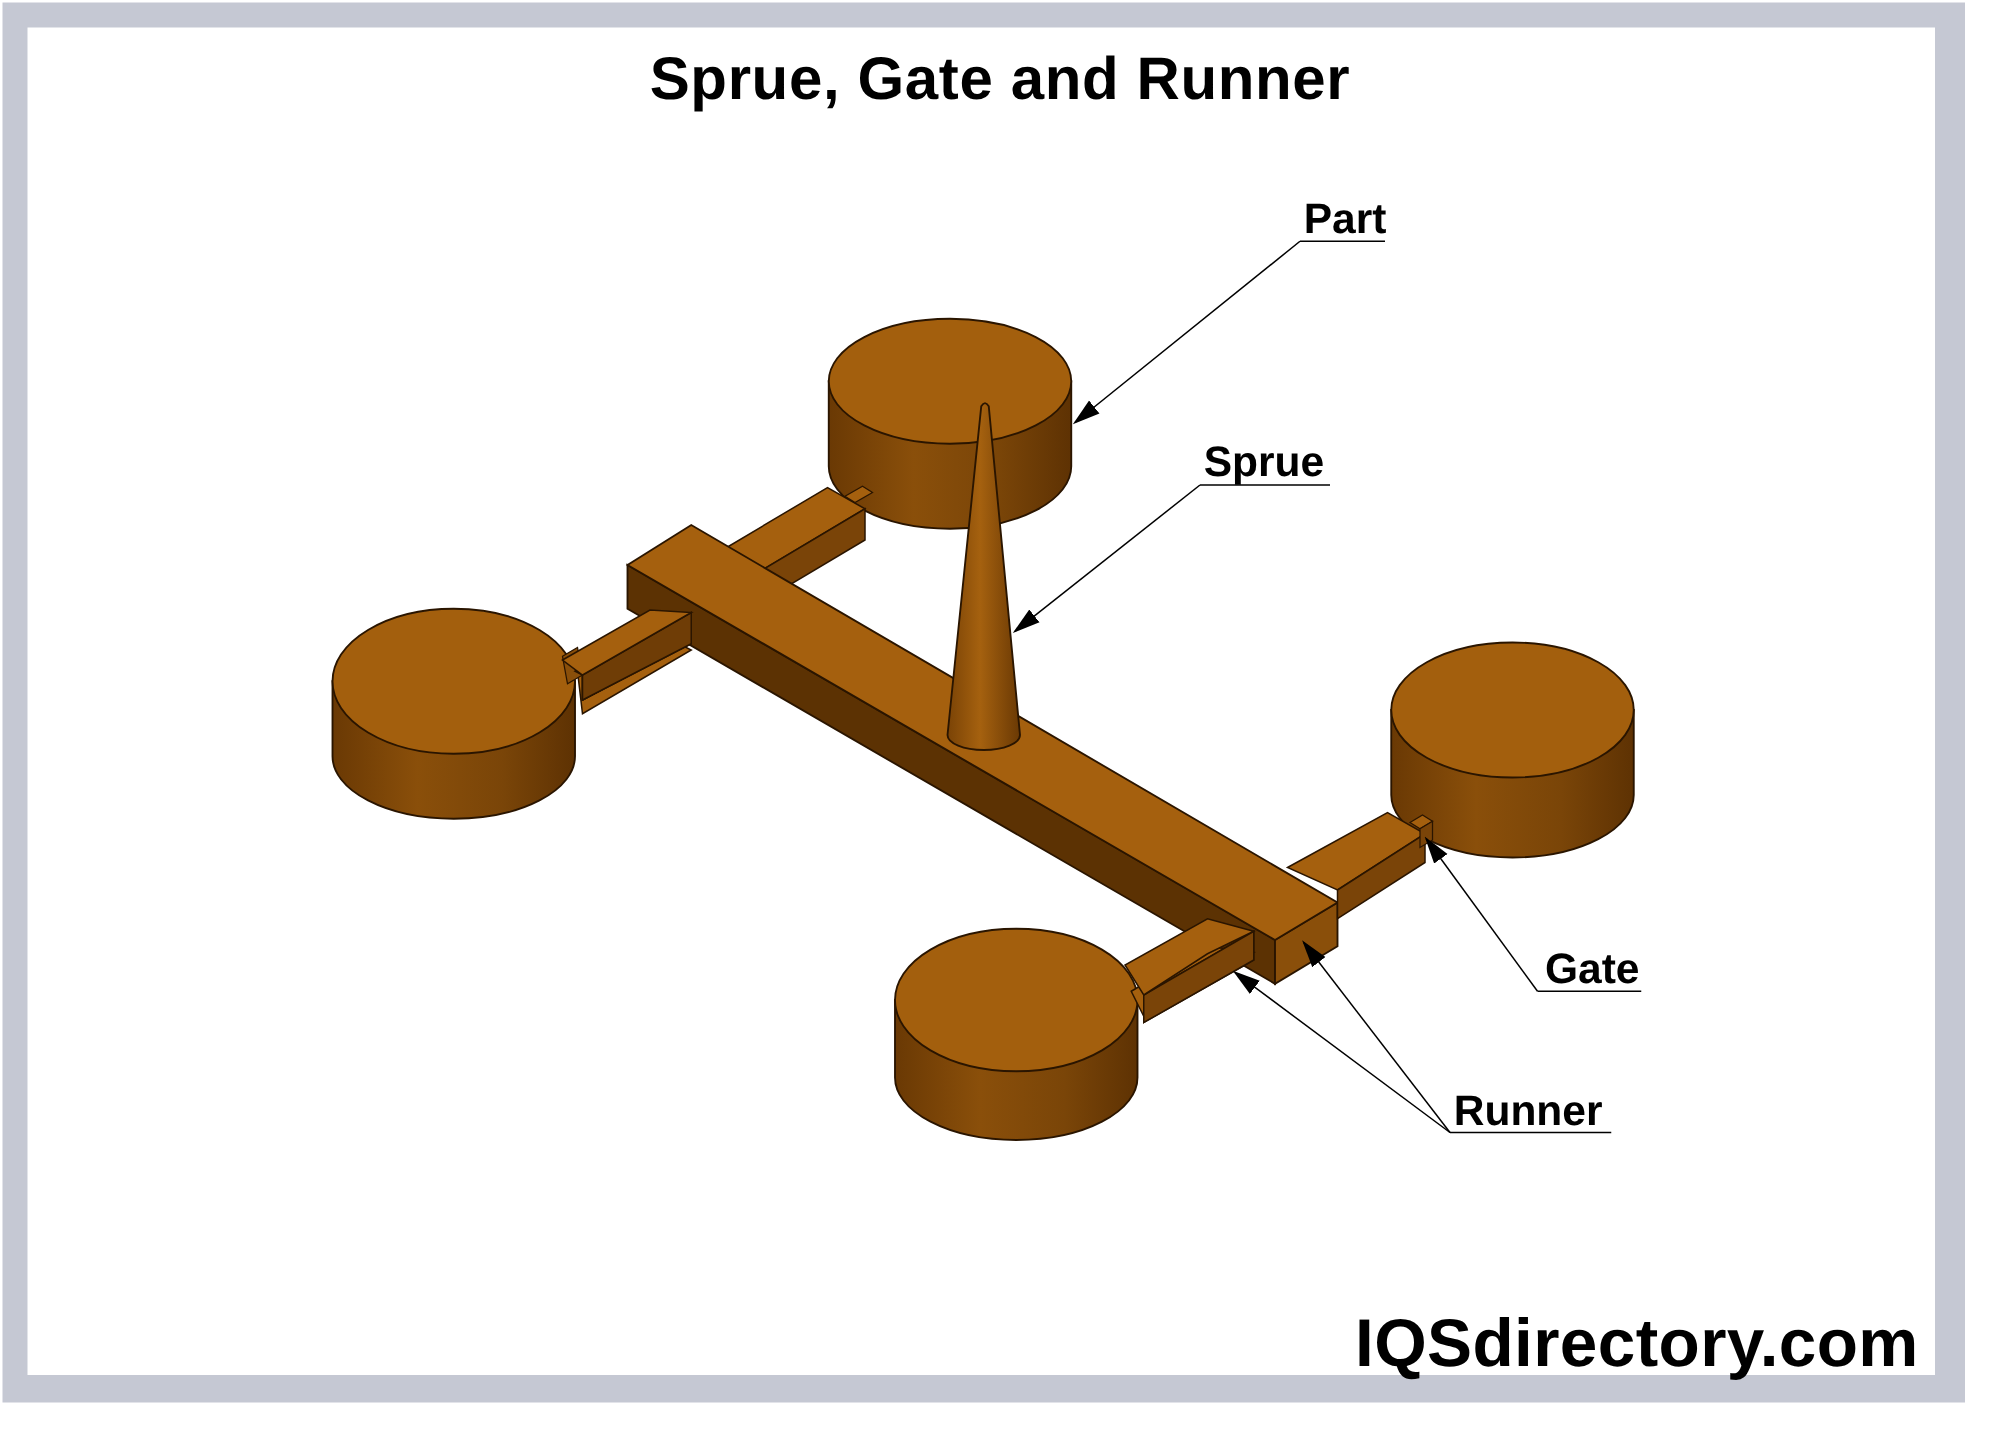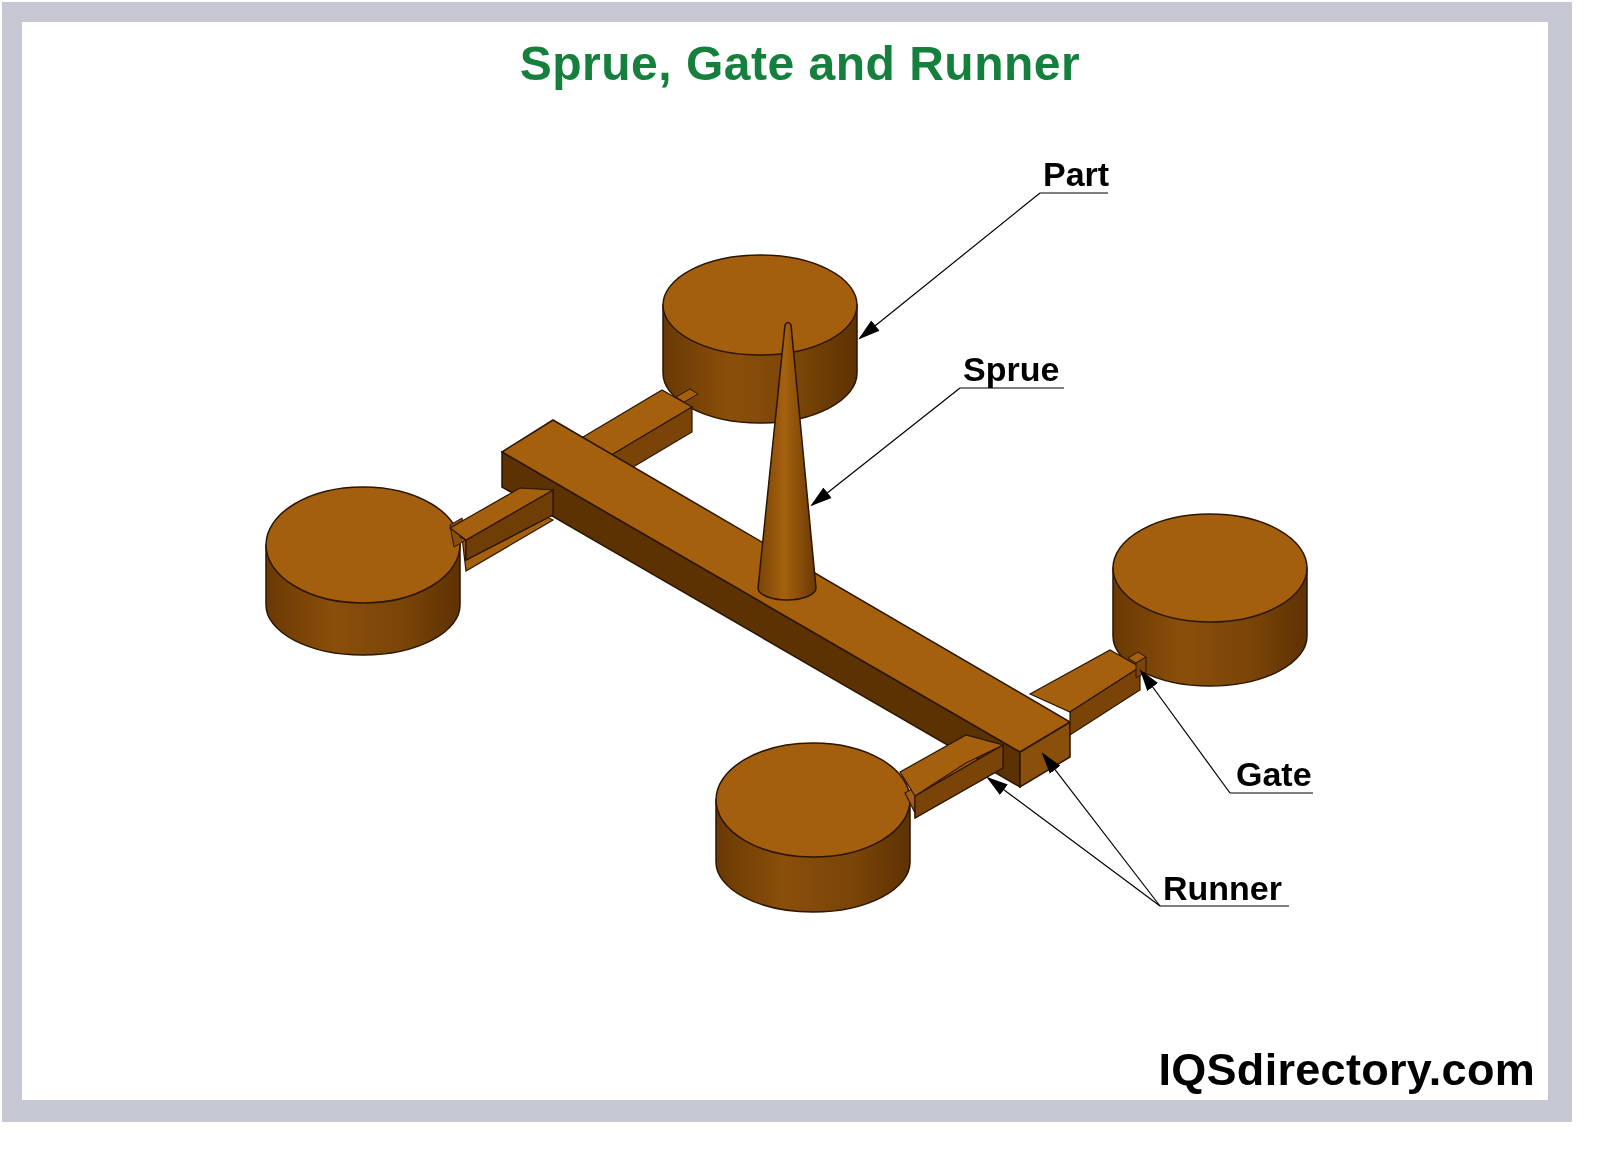--- a/index.html
+++ b/index.html
@@ -1,20 +1,20 @@
 <!DOCTYPE html>
 <html><head>
 <meta charset="utf-8">
 <style>
   html, body { margin:0; padding:0; background:#ffffff; }
   body { width:1600px; height:1149px; position:relative; overflow:hidden; font-family:"Liberation Sans", sans-serif; }
   .frame-outer { position:absolute; left:2px; top:2px; width:1570px; height:1120px; background:#c5c8d3; }
   .frame-inner { position:absolute; left:22px; top:22px; width:1526px; height:1078px; background:#ffffff; }
-  .title { position:absolute; left:0; width:1600px; top:36px; text-align:center; font-size:48px; font-weight:bold; color:#15803d; letter-spacing:0.5px; }
-  .watermark { position:absolute; right:65px; top:1044px; font-size:45px; font-weight:bold; color:#000; letter-spacing:0.3px; }
+  .title { position:absolute; left:0; width:1600px; top:36px; text-align:center; font-size:48px; font-weight:bold; color:#000000; letter-spacing:0.5px; }
+  .watermark { position:absolute; right:65px; top:1044px; font-size:54px; font-weight:bold; color:#000; letter-spacing:0.3px; }
   svg.diagram { position:absolute; left:0; top:0; }
   .lbl { font-family:"Liberation Sans", sans-serif; font-weight:bold; font-size:34px; fill:#000; }
 </style>
 </head>
 <body>
 
 <div class="frame-outer"></div>
 <div class="frame-inner"></div>
 
 <div class="title">Sprue, Gate and Runner</div>

